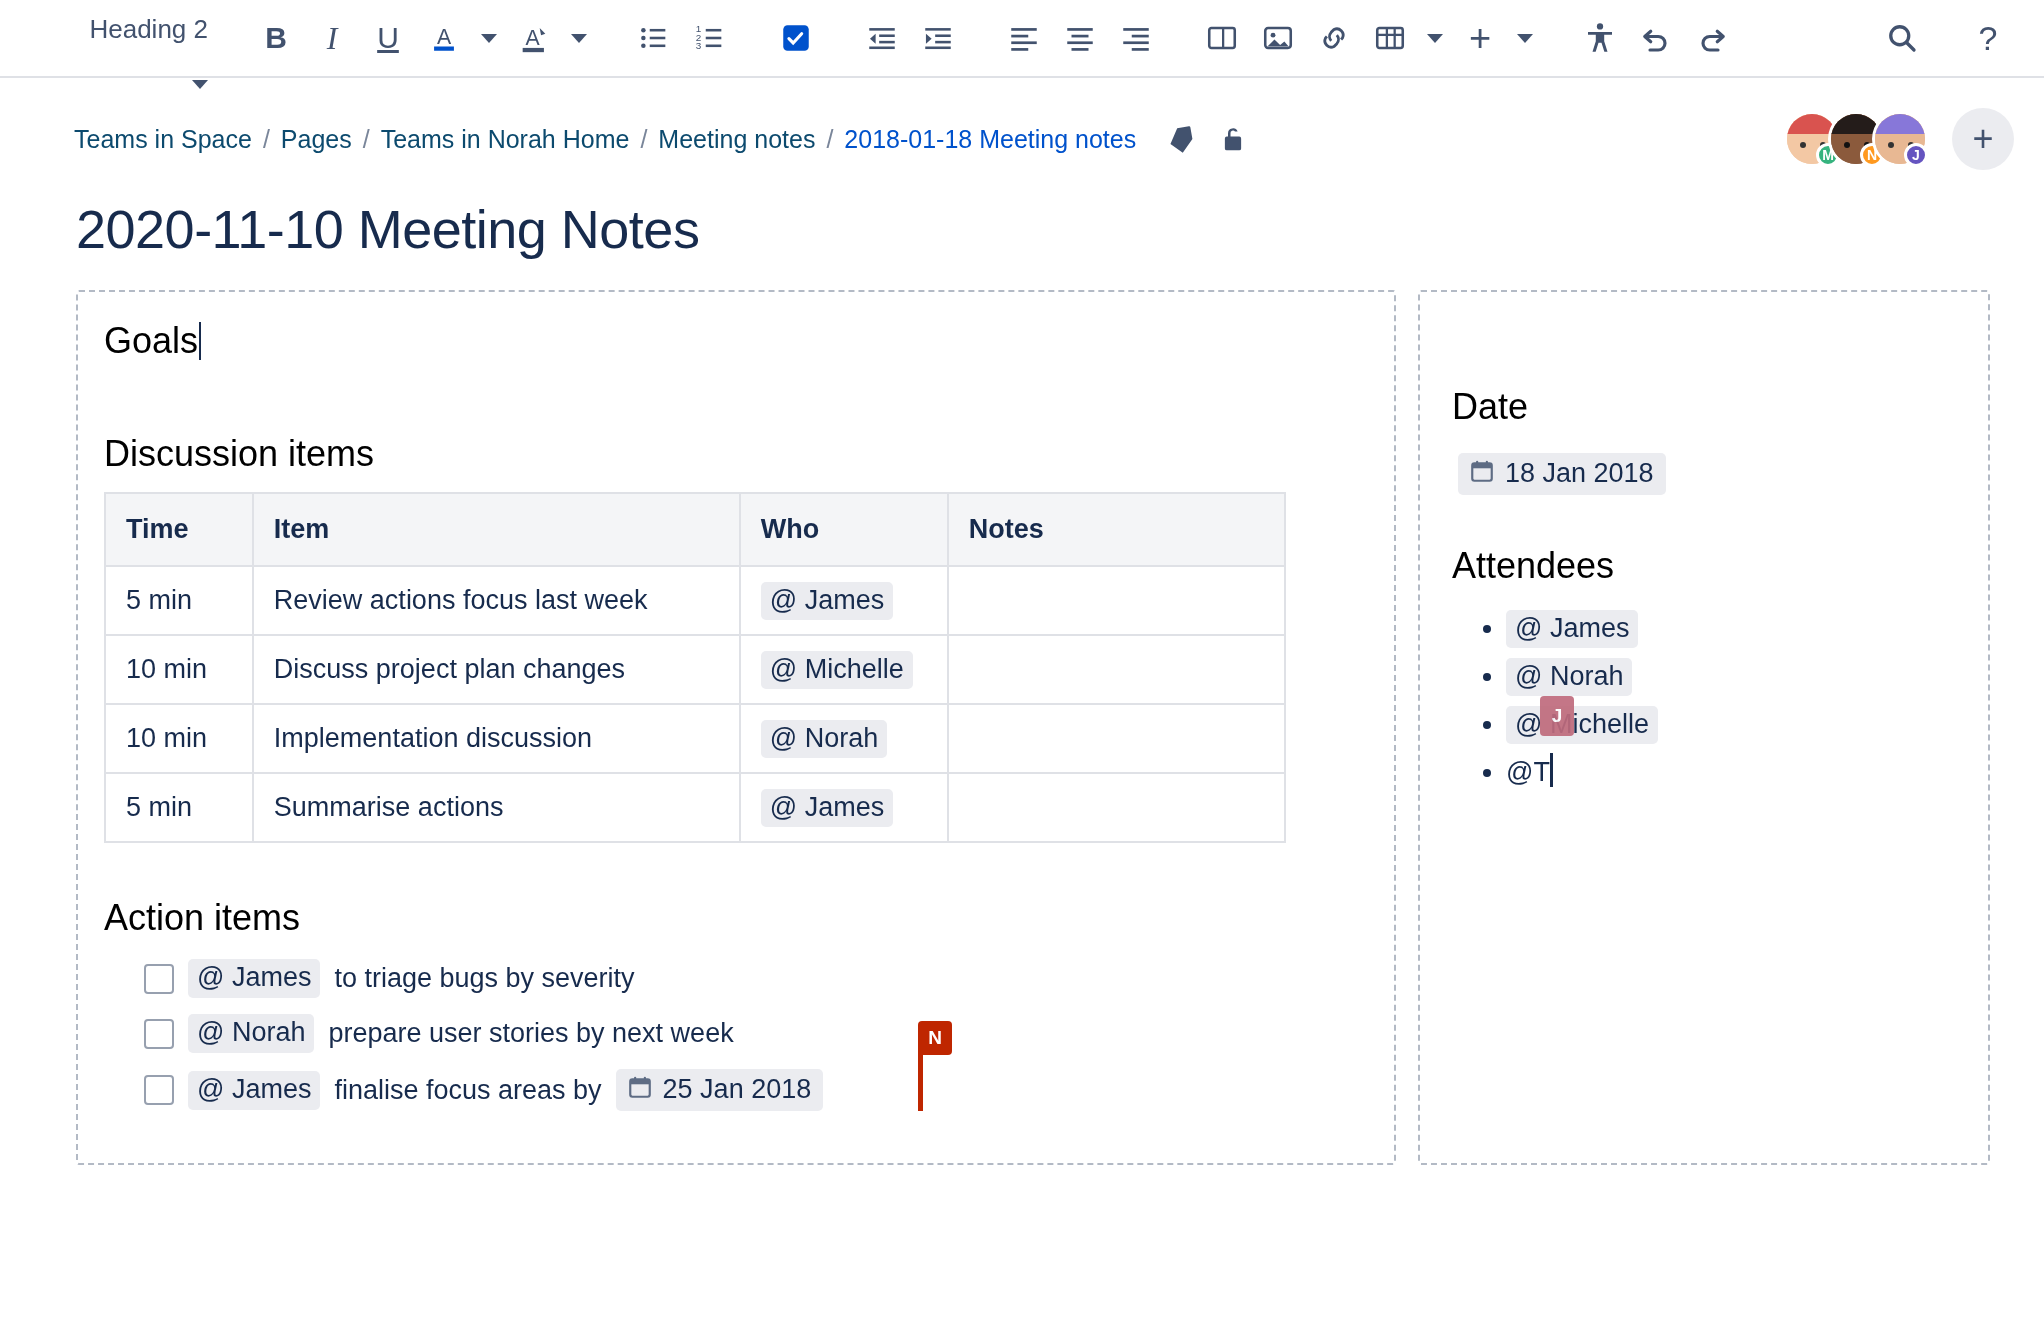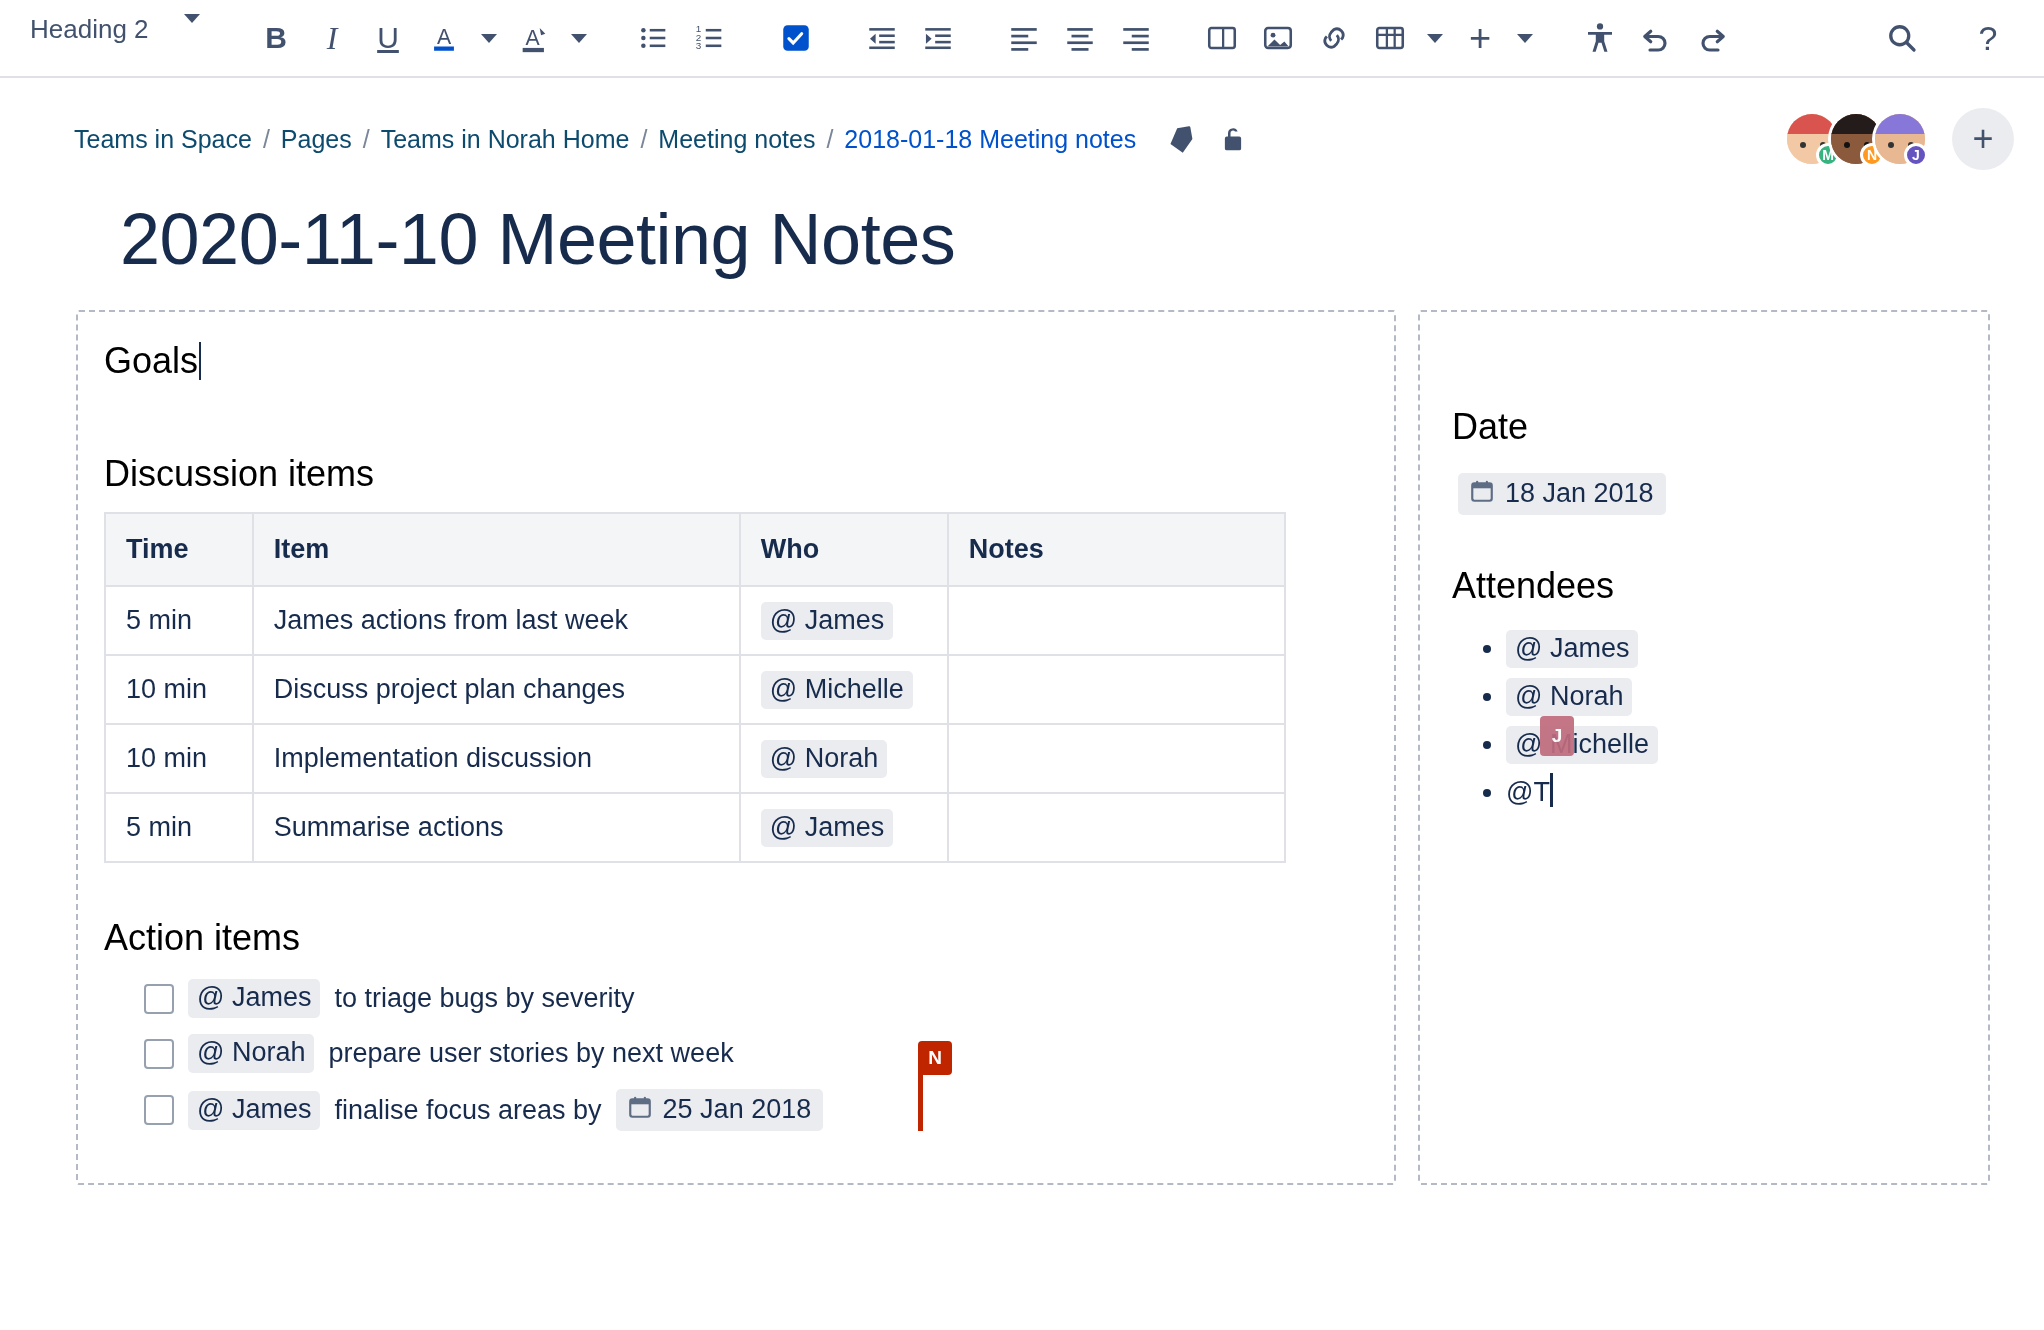--- a/index.html
+++ b/index.html
@@ -17,26 +17,27 @@
   .toolbar {
     height: 78px;
     border-bottom: 2px solid #dfe1e6;
     display: flex;
     align-items: center;
     padding: 0 22px;
     gap: 0;
   }
   .tb-style-select {
     display: flex;
-    align-items: flex-start;
+    align-items: flex-end;
     gap: 35px;
     padding: 0 10px 0 8px;
     height: 48px;
     cursor: pointer;
     min-width: 196px;
+    flex-direction: column;
   }
   .tb-style-select .label {
     font-size: 26px;
     color: #42526e;
   }
   .chev {
     width: 0; height: 0;
     border-left: 8px solid transparent;
     border-right: 8px solid transparent;
     border-top: 9px solid #42526e;
@@ -120,26 +121,25 @@
     background: #ebecf0;
     display: flex; align-items: center; justify-content: center;
     color: #42526e;
     font-size: 36px;
     margin-left: 24px;
     cursor: pointer;
   }
 
   
   .page-title {
-    font-size: 72px;
+    font-size: 54px;
     font-weight: 500;
     color: #172b4d;
     padding: 28px 0 0 76px;
     letter-spacing: -0.5px;
-    margin-left: 44px;
   }
 
   
   .layout {
     display: flex;
     padding: 30px 40px 0 76px;
     gap: 22px;
     align-items: stretch;
   }
   .col {
@@ -555,21 +555,21 @@
         <tr>
           <th>Time</th>
           <th>Item</th>
           <th>Who</th>
           <th>Notes</th>
         </tr>
       </thead>
       <tbody>
         <tr>
           <td>5 min</td>
-          <td>James actions from last week</td>
+          <td>Review actions focus last week</td>
           <td class="cell-who"><span class="mention">@ James</span></td>
           <td></td>
         </tr>
         <tr>
           <td>10 min</td>
           <td>Discuss project plan changes</td>
           <td class="cell-who"><span class="mention">@ Michelle</span></td>
           <td></td>
         </tr>
         <tr>

